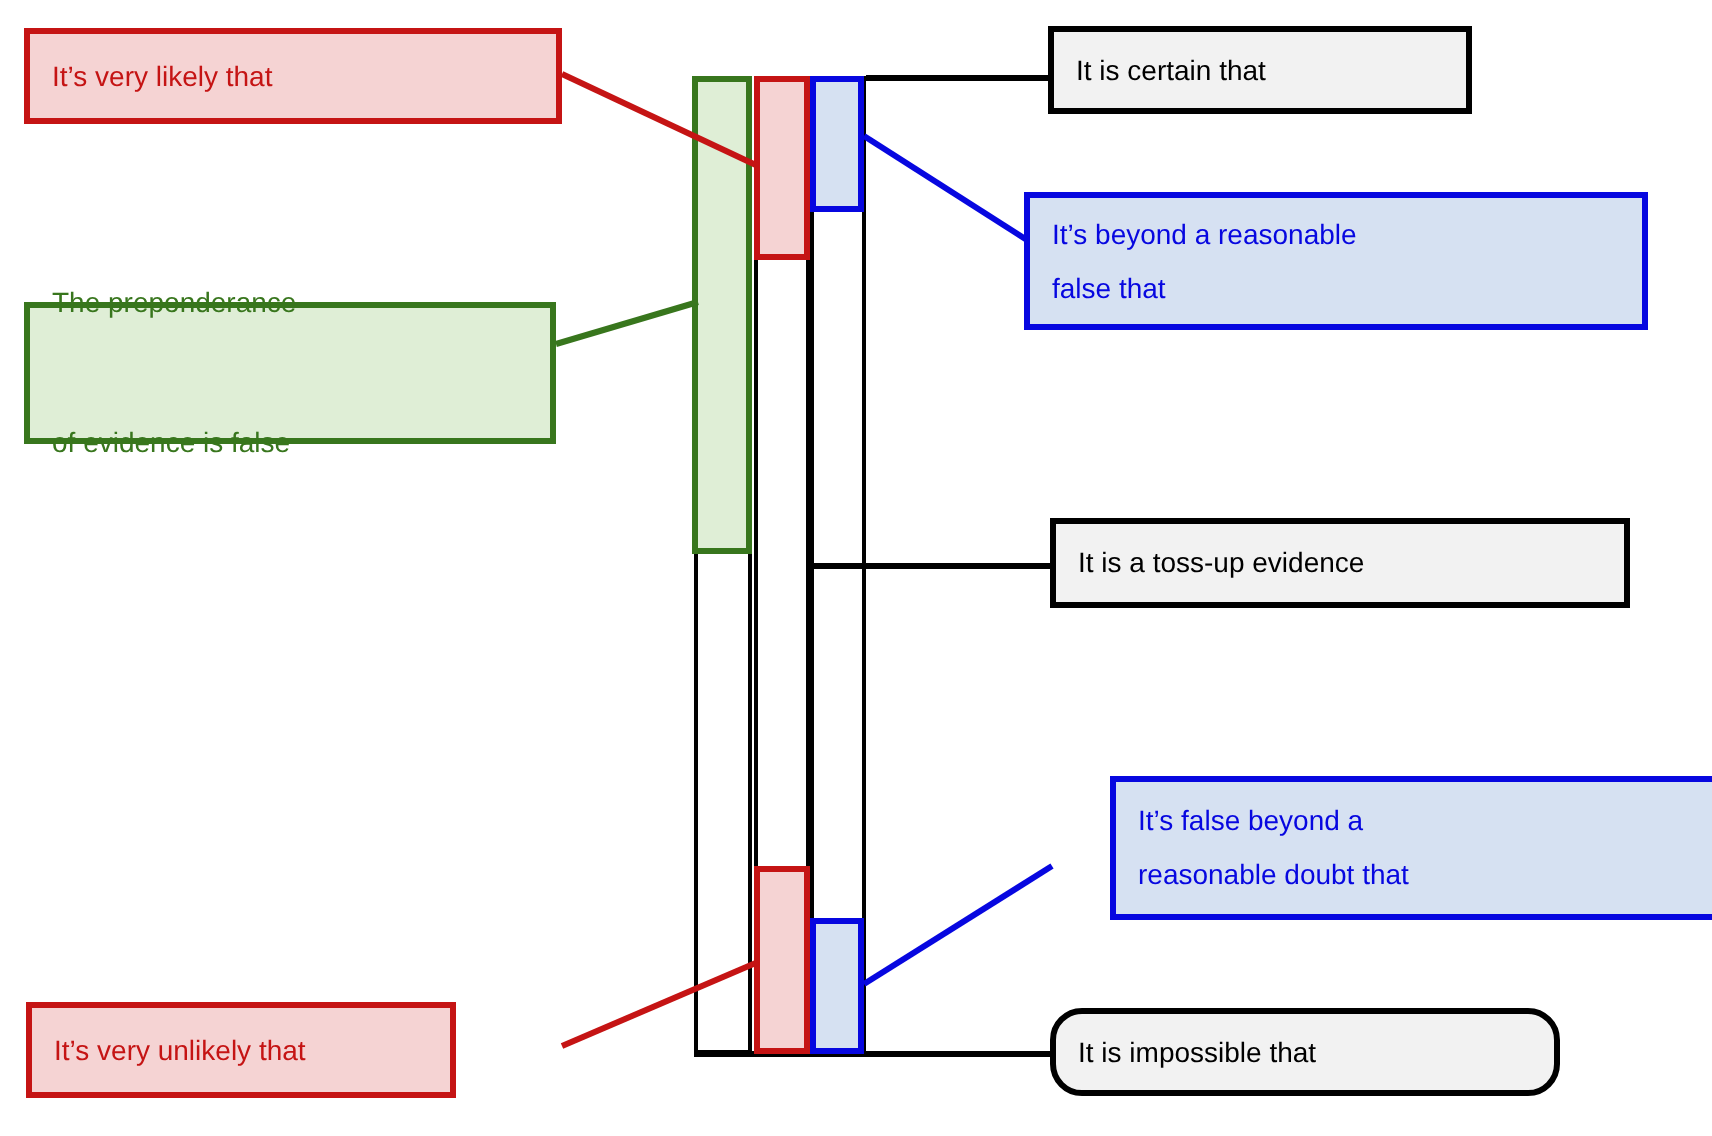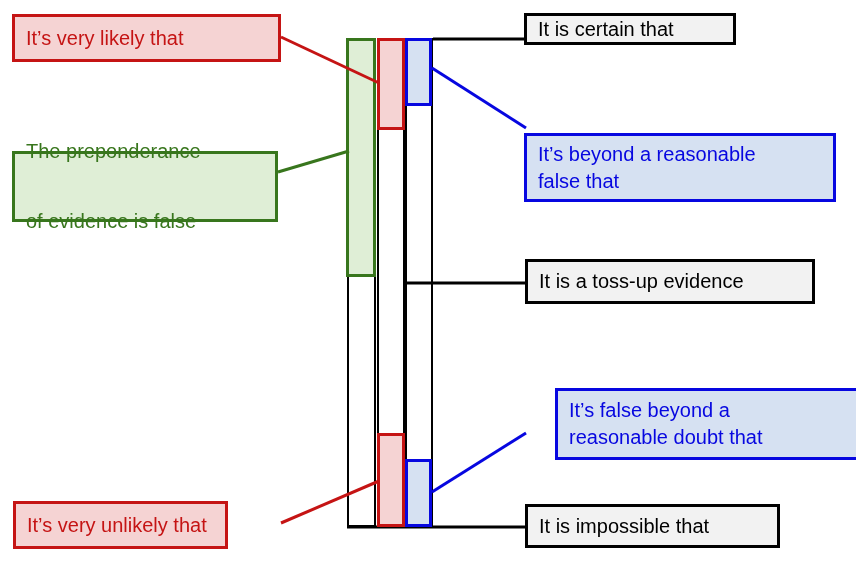--- a/index.html
+++ b/index.html
@@ -21,37 +21,37 @@
   .seg.green { border:3px solid var(--green); background:var(--green-fill); }
   .seg.red   { border:3px solid var(--red);   background:var(--red-fill); }
   .seg.blue  { border:3px solid var(--blue);  background:var(--blue-fill); }
   svg.lines { position:absolute; left:0; top:0; width:856px; height:568px; pointer-events:none; }
   svg.under { z-index:2; }
   svg.over  { z-index:4; }
   .lbox {
     position:absolute; box-sizing:border-box; z-index:5;
     display:flex; flex-direction:column; justify-content:center;
     padding-left:11px; padding-right:4px;
-    font-size:20px; line-height:27px; white-space:nowrap;
+    font-size:14px; line-height:27px; white-space:nowrap;
   }
   .lbox.red   { border:3px solid var(--red);   background:var(--red-fill);  color:var(--red); }
   .lbox.green { border:3px solid var(--green); background:var(--green-fill);color:var(--green); }
   .lbox.blue  { border:3px solid var(--blue);  background:var(--blue-fill); color:var(--blue); }
   .lbox.black { border:3px solid var(--black); background:var(--gray-fill); color:var(--black); }
 
   
   .pos-very-likely    { left:12px;  top:14px;  width:269px; height:48px; }
   .pos-preponderance  { left:12px;  top:151px; width:266px; height:71px;gap:43px; }
   .pos-very-unlikely  { left:13px;  top:501px; width:215px; height:48px; }
   
-  .pos-certain        { left:524px; top:13px;  width:212px; height:32px;justify-content:center; }
-  .pos-beyond-doubt   { left:524px; top:96px;  width:312px; height:69px;margin-top:37px; }
+  .pos-certain        { left:524px; top:13px;  width:212px; height:44px;justify-content:center; }
+  .pos-beyond-doubt   { left:512px; top:96px;  width:312px; height:69px; }
   .pos-toss-up        { left:525px; top:259px; width:290px; height:45px; }
   .pos-false-beyond   { left:525px; top:388px; width:315px; height:72px;margin-left:30px; }
-  .pos-impossible     { left:525px; top:504px; width:255px; height:44px; }
+  .pos-impossible     { left:525px; top:504px; width:255px; height:44px;border-radius:16px; }
   
   .pos-bar-a { left:347px; top:38px; width:29px; height:489px; }
   .pos-bar-b { left:377px; top:38px; width:28px; height:489px; }
   .pos-bar-c { left:405px; top:38px; width:28px; height:489px; }
   
   .pos-seg-green       { left:346px; top:38px;  width:30px; height:239px; }
   .pos-seg-red-top     { left:377px; top:38px;  width:28px; height:92px; }
   .pos-seg-red-bottom  { left:377px; top:433px; width:28px; height:94px; }
   .pos-seg-blue-top    { left:405px; top:38px;  width:27px; height:68px; }
   .pos-seg-blue-bottom { left:405px; top:459px; width:27px; height:68px; }

